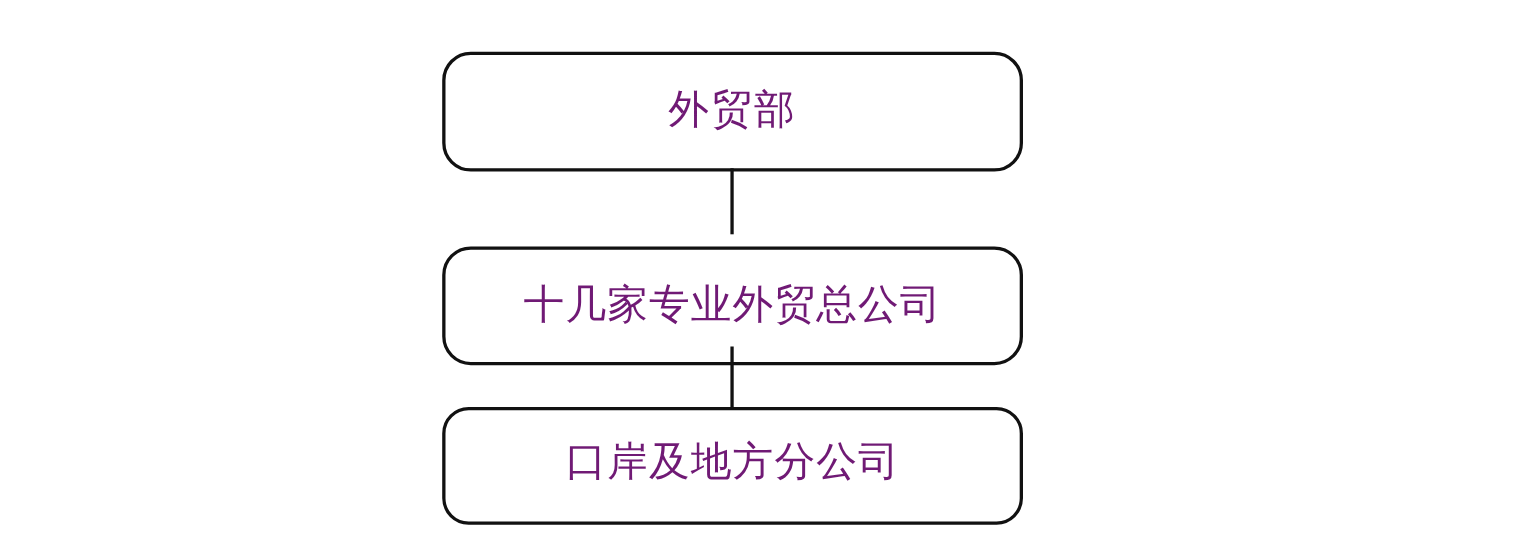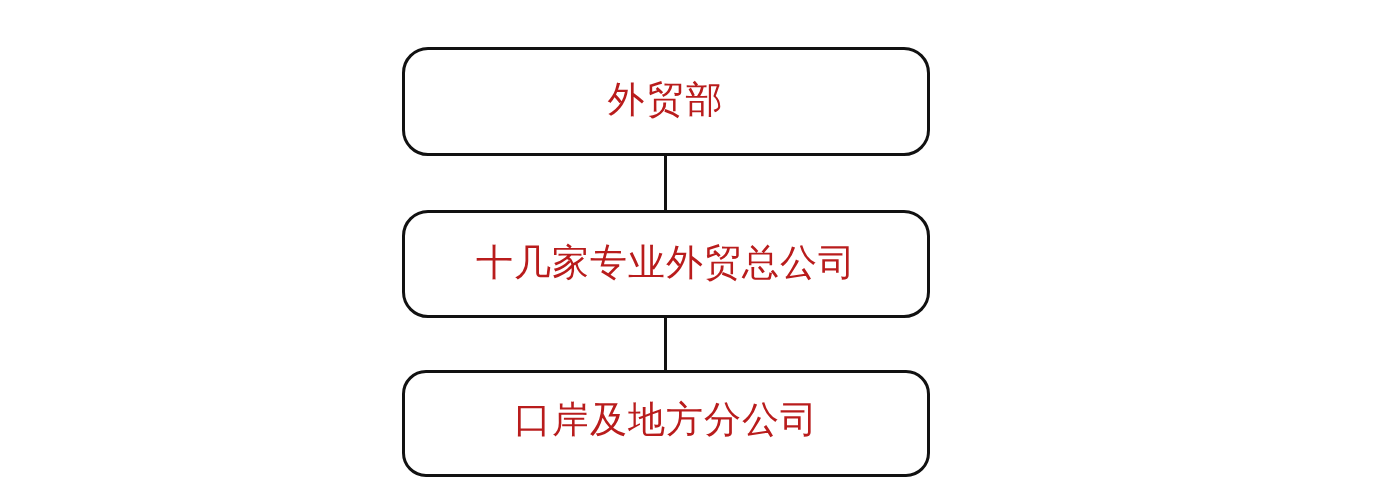--- a/index.html
+++ b/index.html
@@ -46,25 +46,25 @@
     width: 528px;
     box-sizing: border-box;
     border: 3px solid #111111;
     border-radius: 26px;
     background: #ffffff;
     display: flex;
     align-items: center;
     justify-content: center;
   }
   #node-1 { top: 47px;  height: 109px; }
-  #node-2 { top: 210px; height: 108px; }
+  #node-2 { top: 224px; height: 108px; }
   #node-3 { top: 370px; height: 107px; border-radius: 24px; }
 
   .node-label {
-    color: #b91c1c;
+    color: #701a75;
     font-size: 37px;
     line-height: 1;
     letter-spacing: 1px;
     white-space: nowrap;
     font-weight: 400;
     text-align: center;
     position: relative;
     top: -2px;
   }
   #node-1 .node-label { letter-spacing: 2px; }

